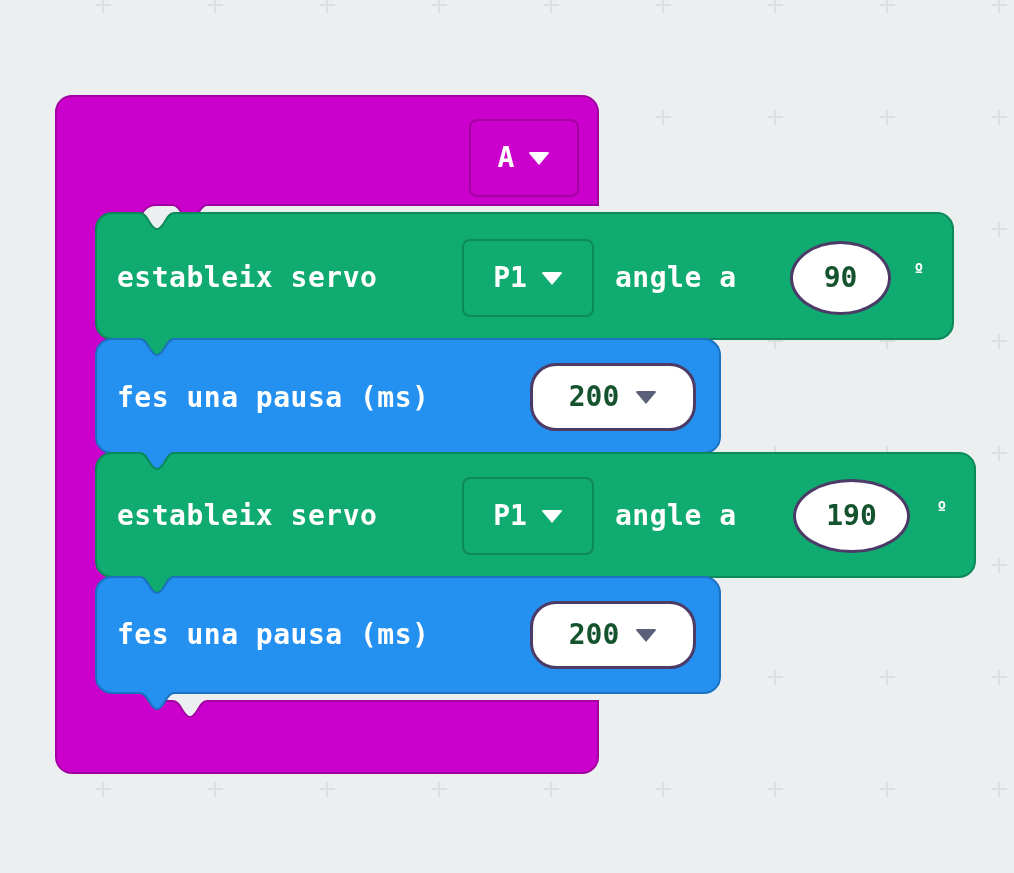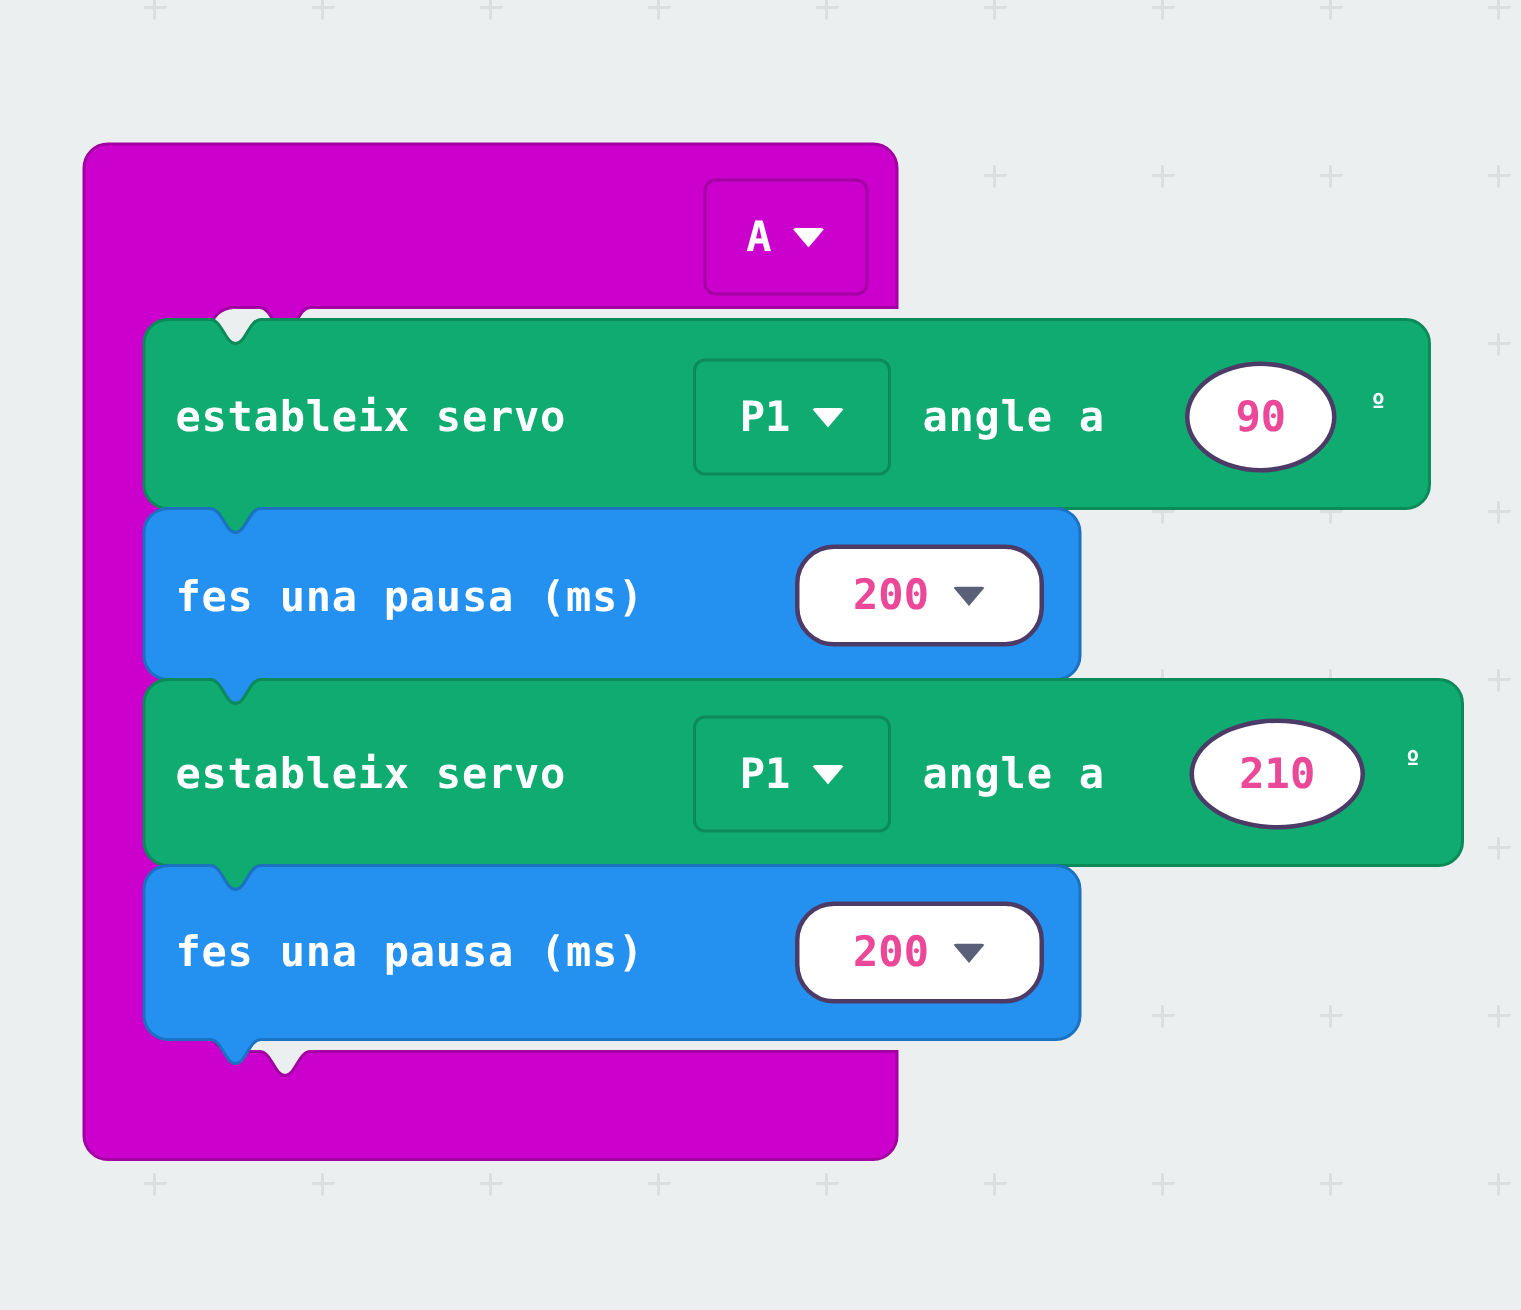--- a/index.html
+++ b/index.html
@@ -106,21 +106,21 @@
     border-radius: 3px;
   }
 
   
   .num-field {
     position: absolute;
     display: flex;
     align-items: center;
     justify-content: center;
     background: #ffffff;
-    color: #ec4899;
+    color: #14532d;
     font-size: 28px;
     font-weight: 700;
     font-family: "DejaVu Sans Mono", "Liberation Mono", monospace;
     box-sizing: border-box;
     cursor: text;
     line-height: 1;
   }
   .num-field.oval {
     border: 3px solid #4c3a67;
     border-radius: 50%;
@@ -338,21 +338,21 @@
 
   <div class="lbl" style="left:117px; top:502px;">estableix servo</div>
 
   <div class="dd-field" style="left:462px; top:477px; width:132px; height:78px; border:2px solid #0c8a5a;">
     <span class="dd-text">P1</span>
     <span class="dd-arrow-white"></span>
   </div>
 
   <div class="lbl" style="left:615px; top:502px;">angle a</div>
 
-  <div class="num-field oval" style="left:793px; top:479px; width:117px; height:74px;">210</div>
+  <div class="num-field oval" style="left:793px; top:479px; width:117px; height:74px;">190</div>
 
   <div class="deg" style="left:936px; top:499px;">º</div>
 
   <div class="lbl" style="left:117px; top:621px;">fes una pausa (ms)</div>
 
   <div class="num-field pill" style="left:530px; top:601px; width:166px; height:68px;">
     <span>200</span>
     <span class="dd-arrow-dark"></span>
   </div>
 

